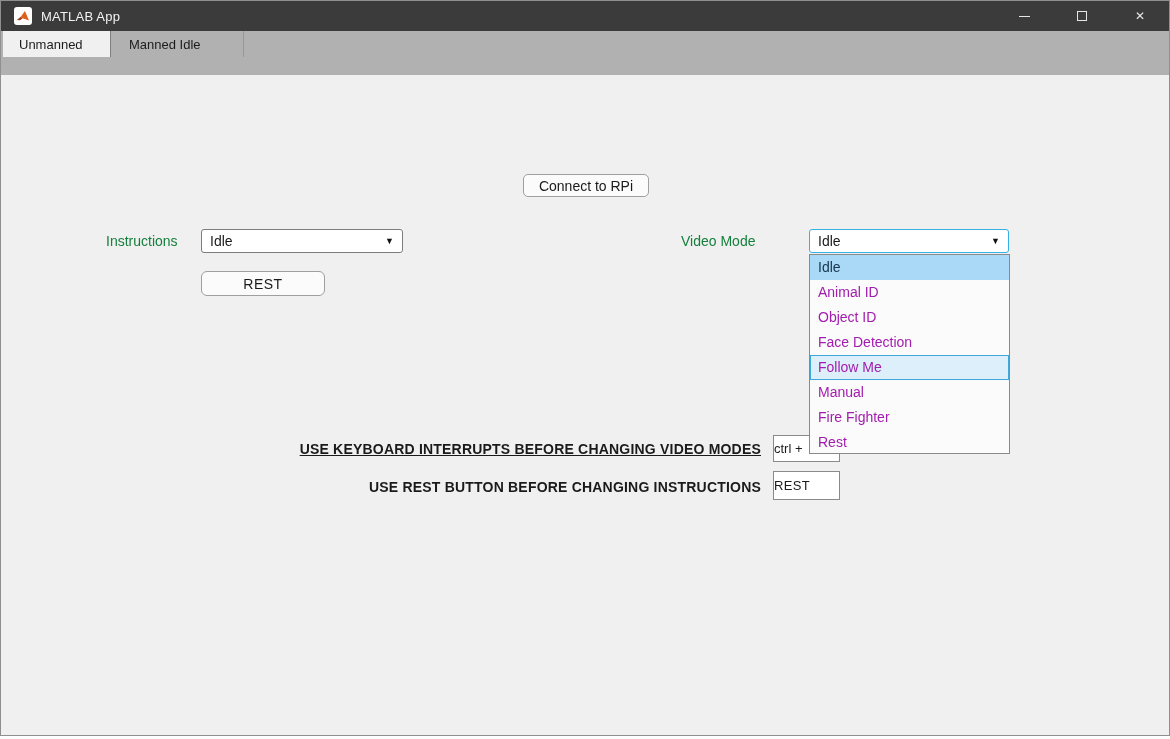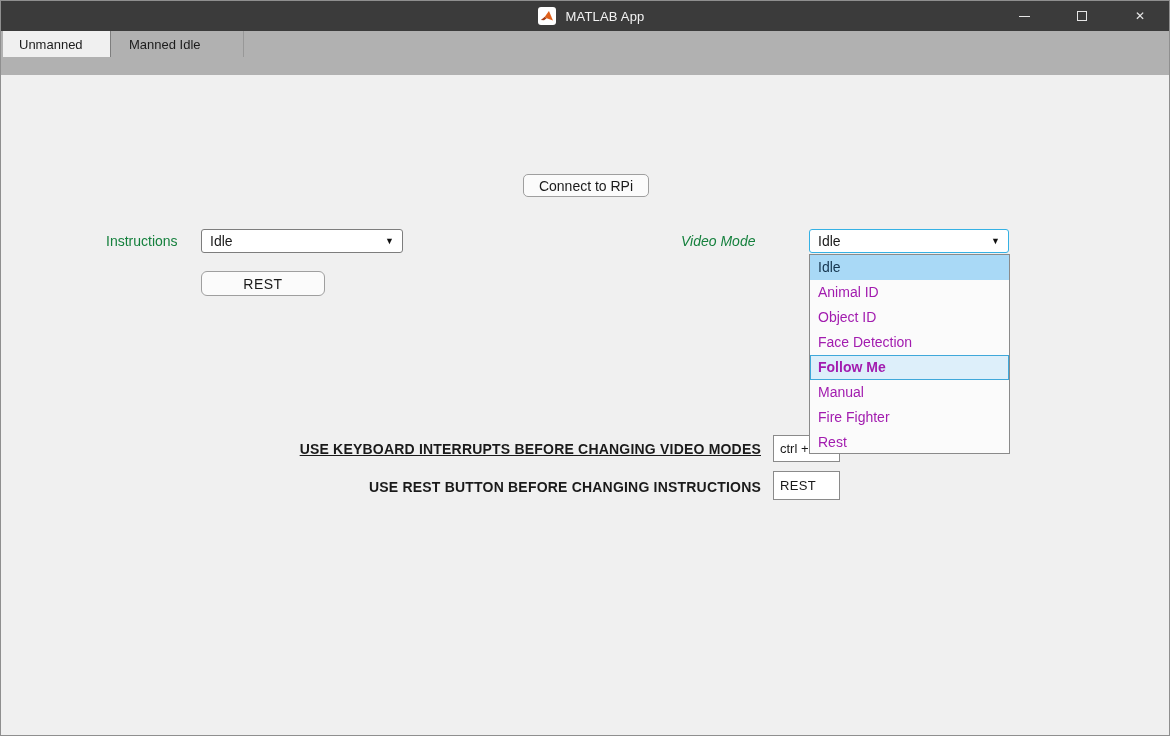--- a/index.html
+++ b/index.html
@@ -4,21 +4,21 @@
 <style>
   html,body{margin:0;padding:0;background:#ffffff;}
   *{box-sizing:border-box;font-family:"Liberation Sans","DejaVu Sans",sans-serif;}
   .window{
     position:relative;width:1170px;height:736px;background:var(--content_bg,#f0f0f0);
     border:1px solid #8f8f8f;overflow:hidden;
   }
   
   .titlebar{
     position:absolute;left:0;top:0;width:100%;height:30px;
-    background:var(--titlebar_bg,#3b3b3b);display:flex;align-items:center;justify-content:center;
+    background:var(--titlebar_bg,#3b3b3b);display:flex;align-items:center;
   }
   .app-icon{width:18px;height:18px;margin-left:13px;border-radius:3px;background:#ffffff;
     display:inline-flex;align-items:center;justify-content:center;}
   .app-icon svg{width:14px;height:14px;}
   .title{color:#f2f2f2;font-size:13px;margin-left:9px;letter-spacing:.2px;}
   .controls{position:absolute;right:0;top:0;height:30px;display:flex;}
   .ctrl{width:58px;height:30px;display:flex;align-items:center;justify-content:center;cursor:default;}
   .min-glyph{display:block;width:11px;height:1px;background:#e6e6e6;}
   .max-glyph{display:block;width:10px;height:10px;border:1px solid #e6e6e6;}
   .close-glyph{color:#e6e6e6;font-size:12px;line-height:1;}
@@ -36,48 +36,48 @@
   .content{position:absolute;left:0;top:56px;right:0;bottom:0;}
   .btn{
     position:absolute;background:#fbfbfb;border:1px solid #9f9f9f;border-radius:5px;
     font-size:14px;color:#1a1a1a;display:flex;align-items:center;justify-content:center;
     padding:0;cursor:default;
   }
   .btn-connect{left:522px;top:117px;width:126px;height:23px;text-align:right;}
   .btn-rest{left:200px;top:214px;width:124px;height:25px;border-radius:6px;letter-spacing:.5px;}
   .field-label{position:absolute;font-size:14px;color:#15803d;white-space:nowrap;}
   .lbl-instructions{left:105px;top:176px;}
-  .lbl-videomode{left:680px;top:176px;font-style:italic;}
+  .lbl-videomode{left:680px;top:176px;}
   .dropdown{
     position:absolute;height:24px;background:#ffffff;border:1px solid #7d7d7d;border-radius:3px;
     display:flex;align-items:center;font-size:14px;color:#1a1a1a;padding-left:8px;cursor:default;
   }
   .dd-instructions{left:200px;top:172px;width:202px;}
   .dd-videomode{left:808px;top:172px;width:200px;border:1px solid var(--focus_border,#35b1e4);z-index:11;}
   .dd-arrow{
     position:absolute;right:8px;top:50%;transform:translateY(-50%);
     font-size:9px;color:#111111;line-height:1;
   }
   
   .listbox{
     position:absolute;left:808px;top:197px;width:201px;height:200px;
     background:#fbfbfb;border:1px solid #8a8a8a;z-index:10;
   }
   .opt{height:25px;line-height:25px;padding-left:8px;font-size:14px;color:#a21caf;cursor:default;}
   .opt.selected{background:var(--list_selected_bg,#a9d9f6);color:#15354f;}
   .opt.hovered{background:var(--list_hover_bg,#ddeffa);
-    box-shadow:inset 0 0 0 1px var(--list_hover_border,#3fa8da);font-weight:bold;}
+    box-shadow:inset 0 0 0 1px var(--list_hover_border,#3fa8da);}
   
   .note{position:absolute;right:408px;font-size:14px;font-weight:600;color:#1a1a1a;
     white-space:nowrap;letter-spacing:.2px;}
   .note-keyboard{top:384px;text-decoration:underline;}
   .note-rest{top:422px;}
   .valfield{
     position:absolute;left:772px;background:#ffffff;border:1px solid #8a8a8a;
-    font-size:13px;color:#1a1a1a;display:flex;align-items:center;padding-left:6px;
+    font-size:13px;color:#1a1a1a;display:flex;align-items:center;
     white-space:nowrap;overflow:hidden;
   }
   .valfield-keyboard{top:378px;width:67px;height:27px;z-index:1;}
   .valfield-rest{top:414px;width:67px;height:29px;letter-spacing:.3px;}
 </style>
 </head>
 <body>
 
 <div class="window">
 

